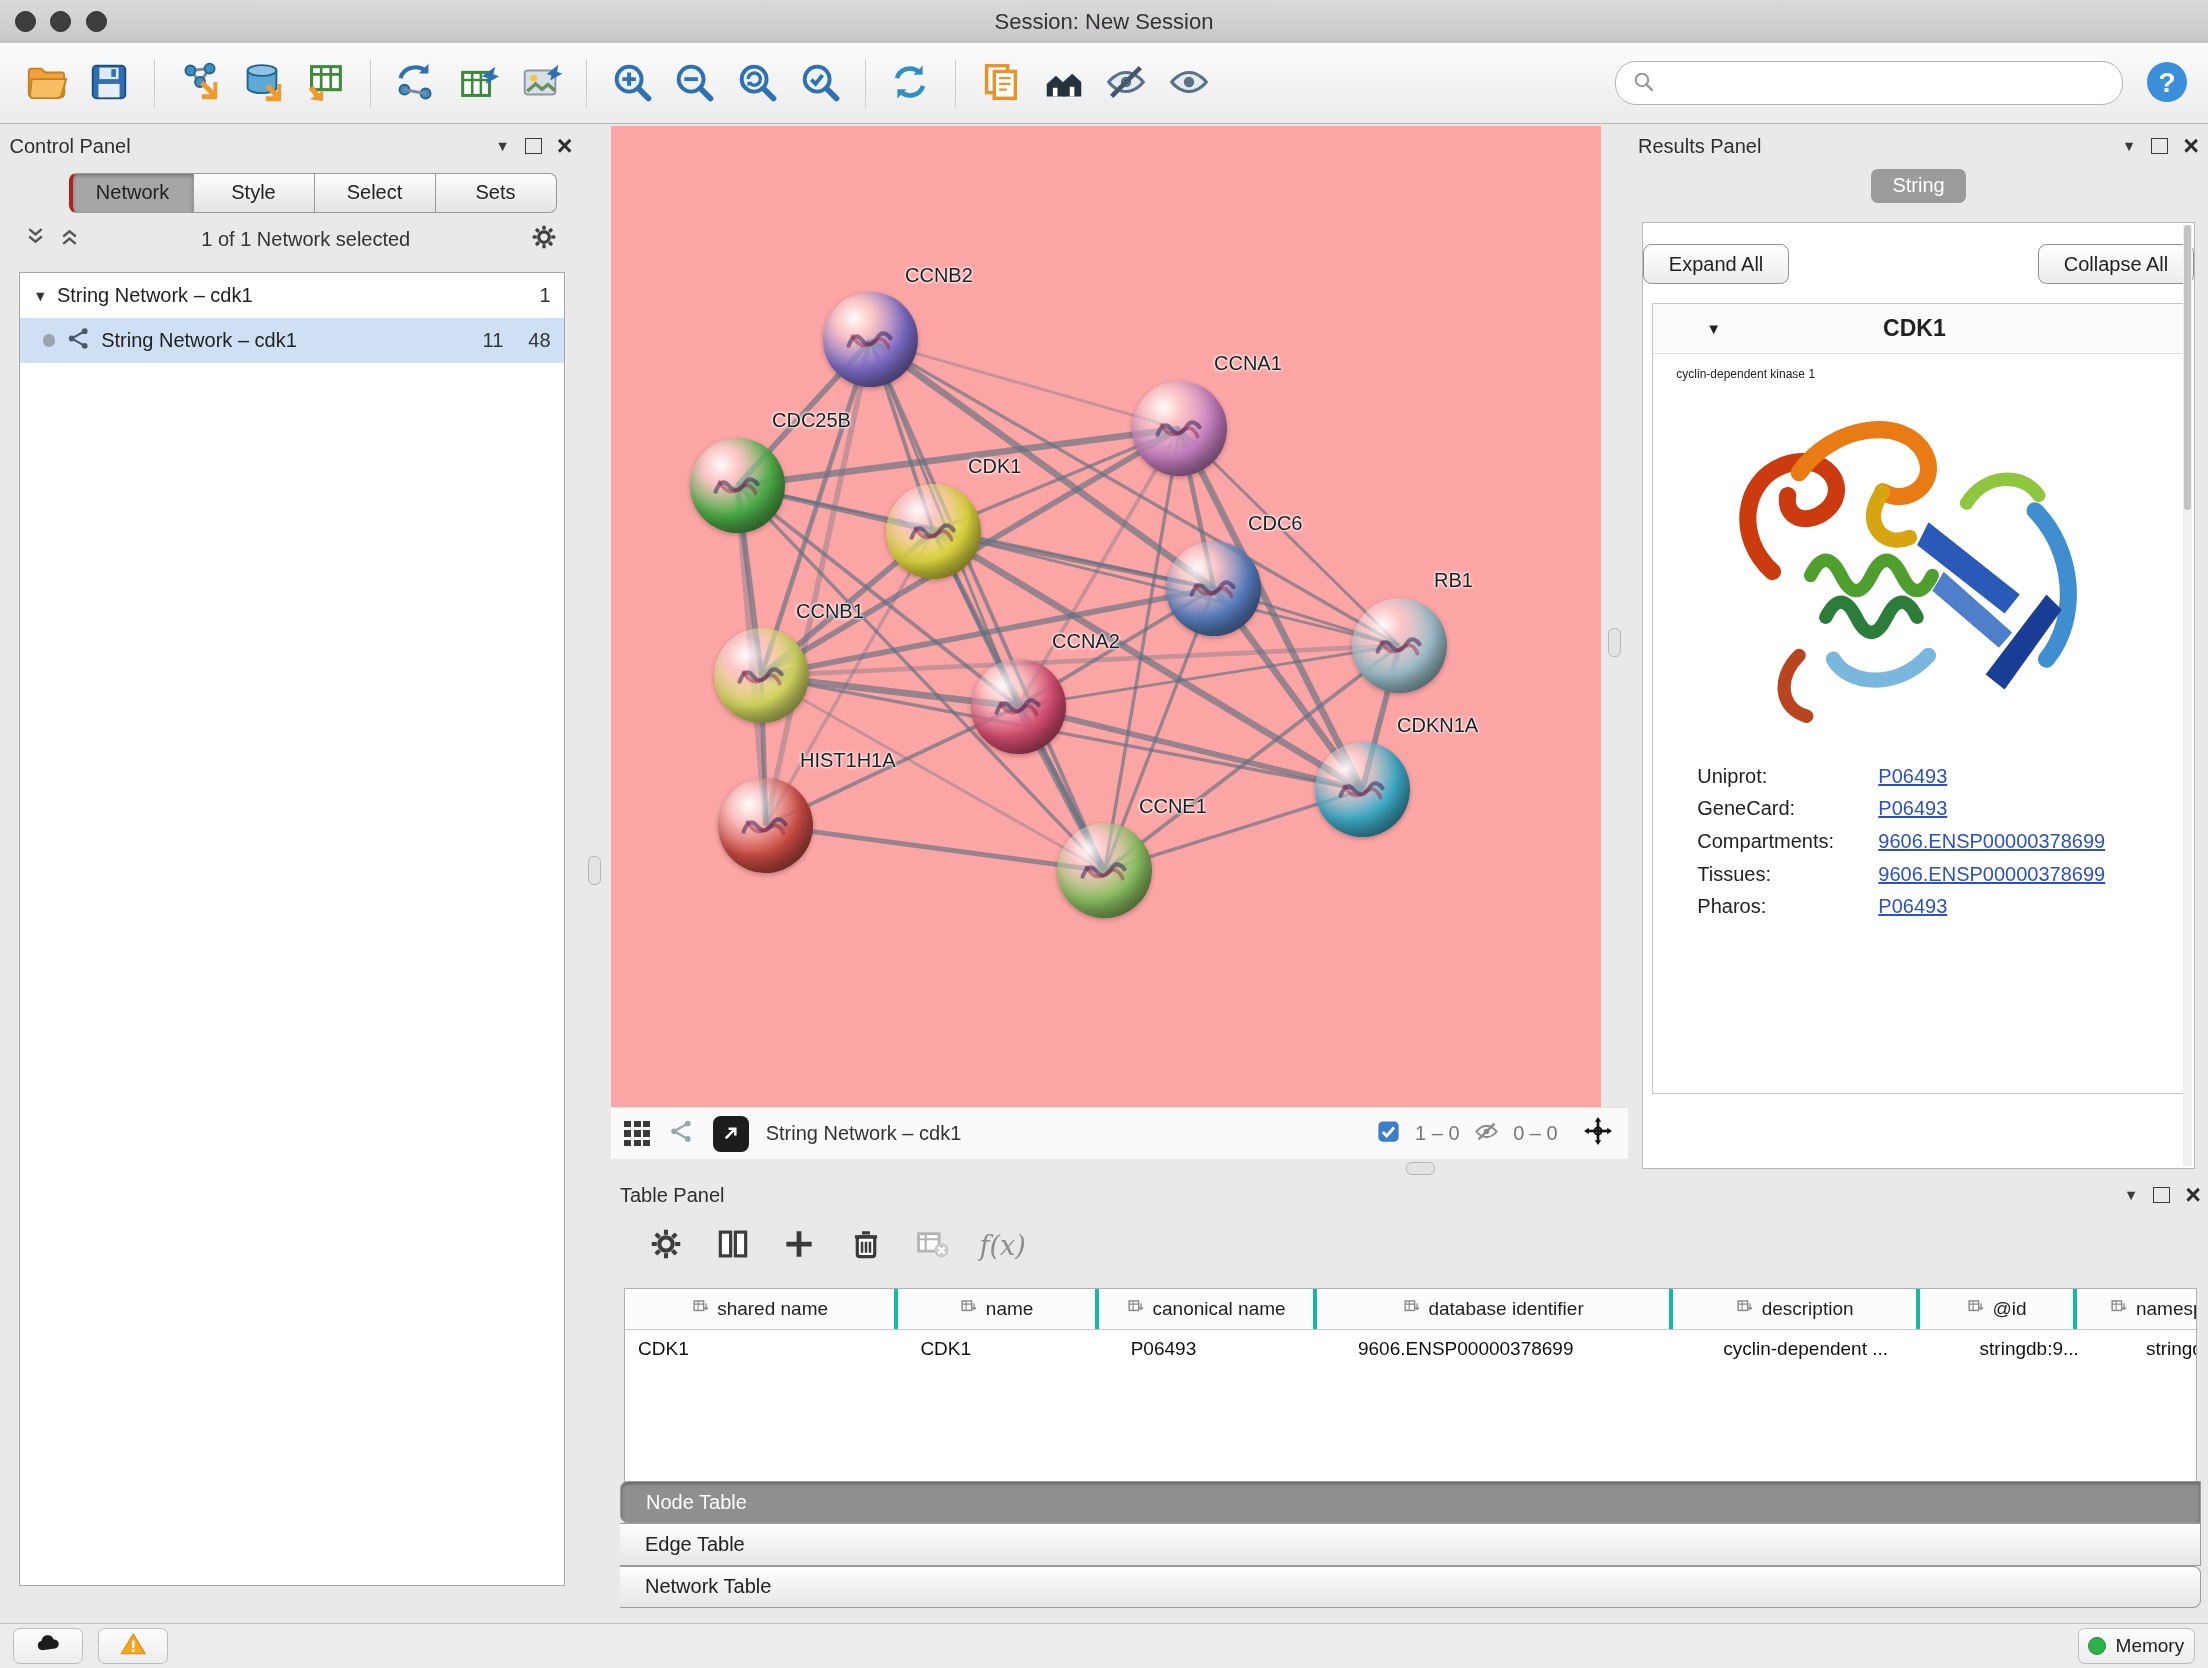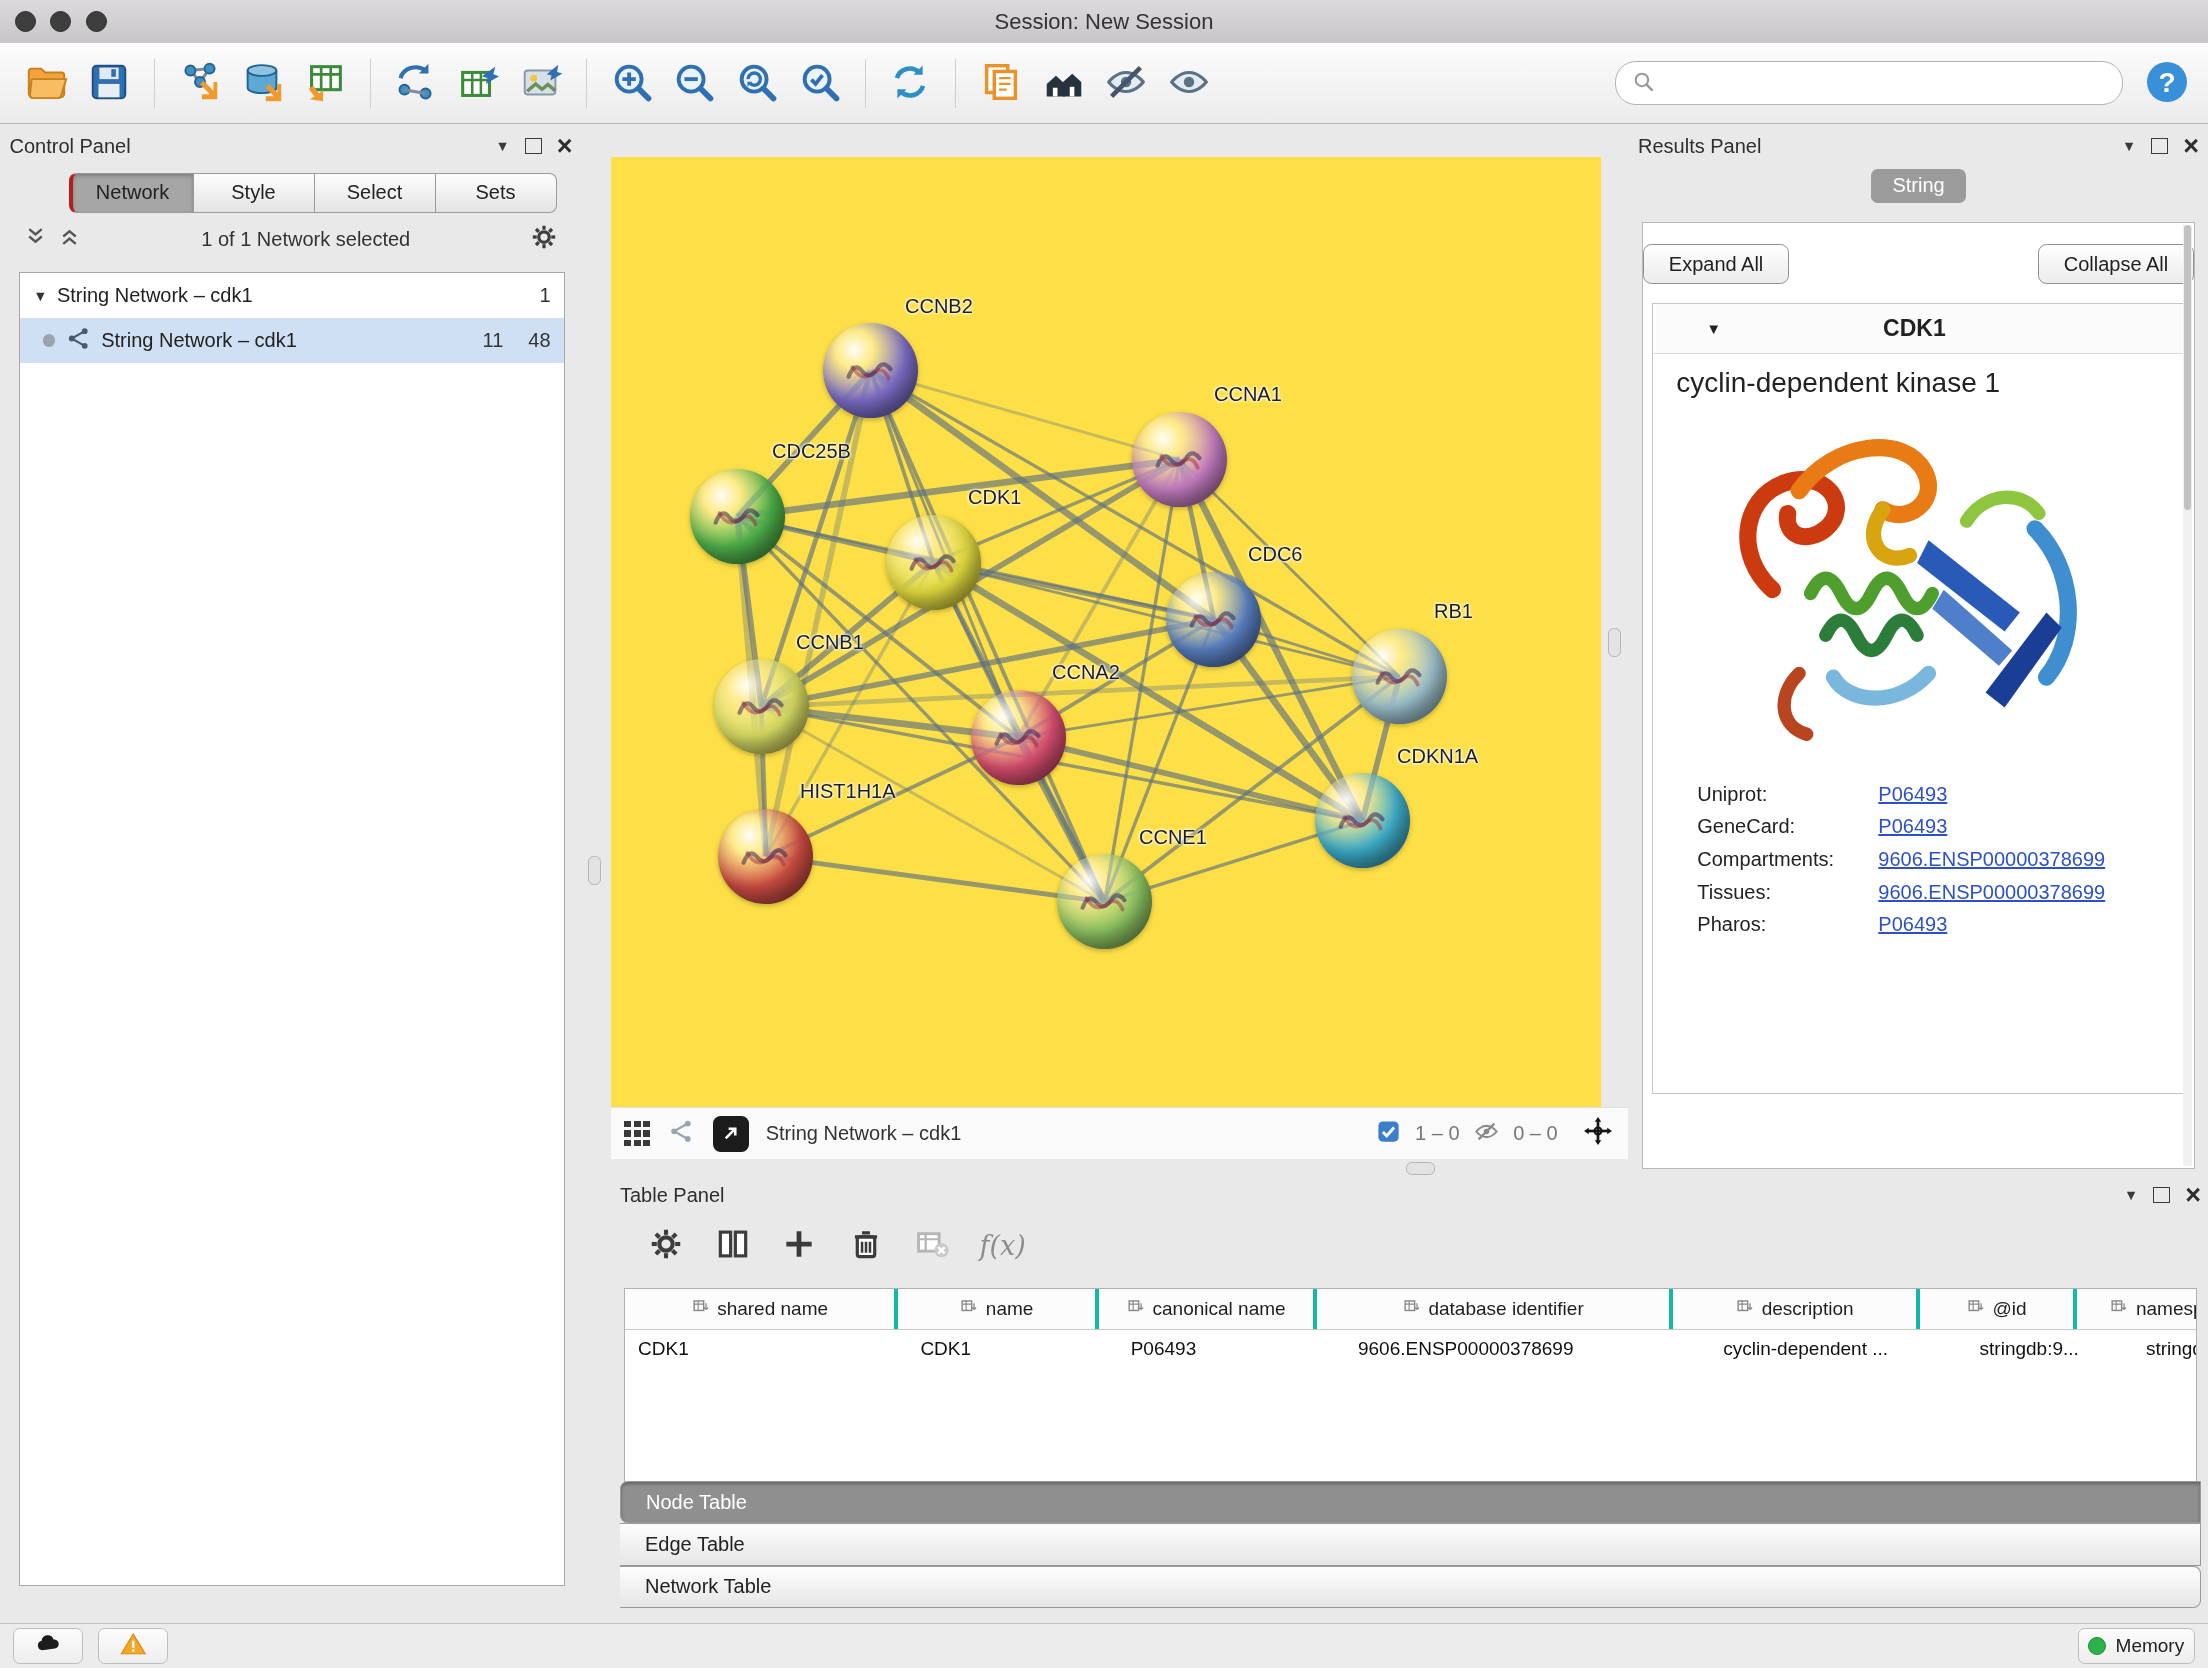--- a/index.html
+++ b/index.html
@@ -30,21 +30,21 @@
   .ctab:first-child{border-left:4px solid #b91c1c;border-radius:7.6px 0 0 7.6px;}
   .ctab:last-child{border-radius:0 7.6px 7.6px 0;}
   .ctab.active{background:#a6a6a6;box-shadow:inset 0 1.9px 3.8px rgba(0,0,0,.25);}
   .clisthead{display:flex;align-items:center;height:53px;padding:0 13.3px;font-size:20px;color:#333;}
   .clistbox{position:absolute;top:145px;left:9.5px;right:7.6px;bottom:13.3px;background:#fff;border:1px solid #a8a8a8;}
   .treerow{display:flex;align-items:center;height:45px;padding:0 13.3px;font-size:20px;gap:9.5px;}
   .treerow .cnt{margin-left:auto;color:#333;display:flex;gap:25px;}
   .treerow.selected{background:#cfe0f5;}
   .bullet{width:12.4px;height:12.4px;border-radius:50%;background:#9aa4ae;}
   
-  .netcanvas{position:absolute;left:611px;top:126px;width:990px;height:982px;background:#fde047;margin-top:31px;}
+  .netcanvas{position:absolute;left:611px;top:126px;width:990px;height:982px;background:#fca5a5;}
   .netcanvas svg.edges{position:absolute;left:0;top:0;}
   .node{position:absolute;width:95px;height:95px;border-radius:50%;box-shadow:inset -7.6px -11.4px 19px rgba(0,0,0,.28),0 1.9px 5.7px rgba(0,0,0,.25);display:flex;align-items:center;justify-content:center;}
   .nodelabel{position:absolute;font-size:20px;color:#1d1d1d;text-shadow:0 0 3.8px #fff,0 0 2.9px #fff,0 0 1.9px #fff;white-space:nowrap;}
   .netbar{position:absolute;left:611px;top:1107px;width:990px;height:51px;background:#fafafa;border-top:1px solid #e0e0e0;display:flex;align-items:center;padding:0 13.3px;gap:17px;font-size:20px;color:#333;}
   .netbar .right{margin-left:auto;display:flex;align-items:center;gap:13.3px;color:#777;}
   .gridicon{display:grid;grid-template-columns:repeat(3,6.7px);grid-template-rows:repeat(3,6.7px);gap:2.9px;}
   .gridicon i{background:#3a3a3a;}
   .blackbtn{width:36px;height:36px;background:#1c1c1c;border-radius:7.6px;display:flex;align-items:center;justify-content:center;}
   
   .vhandle{position:absolute;width:11.4px;height:27px;background:#e3e3e3;border:1px solid #b5b5b5;border-radius:5.7px;}
@@ -53,21 +53,21 @@
   .rpanel{position:absolute;left:1638px;top:127px;width:561px;height:1042px;}
   .rtabwrap{display:flex;justify-content:center;margin-top:3.8px;}
   .rtab{background:#9b9b9b;color:#fff;font-size:20px;padding:5.7px 21px;border-radius:6.7px;}
   .rbox{position:absolute;top:95px;left:3.8px;right:3.8px;bottom:0;background:#fff;border:1px solid #b9b9b9;}
   .rbuttons{display:flex;justify-content:space-between;gap:32px;padding:21px 0 19px 0;}
   .rbtn{border:1px solid #8f8f8f;border-radius:8.6px;background:linear-gradient(#ffffff,#ececec);font-size:20px;padding:7.6px 25px;color:#222;}
   .rinner{margin:0 9.5px;border:1px solid #c6c6c6;background:#fff;height:789px;position:relative;}
   .rsechead{display:flex;align-items:center;height:49px;border-bottom:1px solid #ddd;background:#fbfbfb;font-size:23px;font-weight:bold;}
   .rsechead .tri{margin-left:53px;font-size:15px;font-weight:normal;}
   .rsechead .gene{flex:1;text-align:center;margin-right:76px;}
-  .rdesc{font-size:28px;padding:13.3px 0 0 23px;color:#222;}
+  .rdesc{font-size:12px;padding:13.3px 0 0 23px;color:#222;}
   .structwrap{display:flex;justify-content:center;padding:7.6px 0 0 0;}
   .xlinks-title{font-size:21px;font-weight:bold;padding:17px 0 5.7px 27px;}
   .xrow{display:flex;font-size:20px;padding:4.8px 0 4.8px 44px;}
   .xrow .xl{width:181px;color:#222;}
   .xrow a{color:#2b50c8;text-decoration:underline;}
   .rscroll{position:absolute;right:1.9px;top:1.9px;bottom:1.9px;width:9.5px;background:#f0f0f0;}
   .rscroll i{position:absolute;top:0;left:1px;width:7.6px;height:285px;background:#c2c2c2;border-radius:3.8px;}
   
   .tpanel{position:absolute;left:620px;top:1176px;width:1581px;height:445px;}
   .ttoolbar{display:flex;align-items:center;gap:28.5px;padding:11.4px 0 9.5px 27px;}

